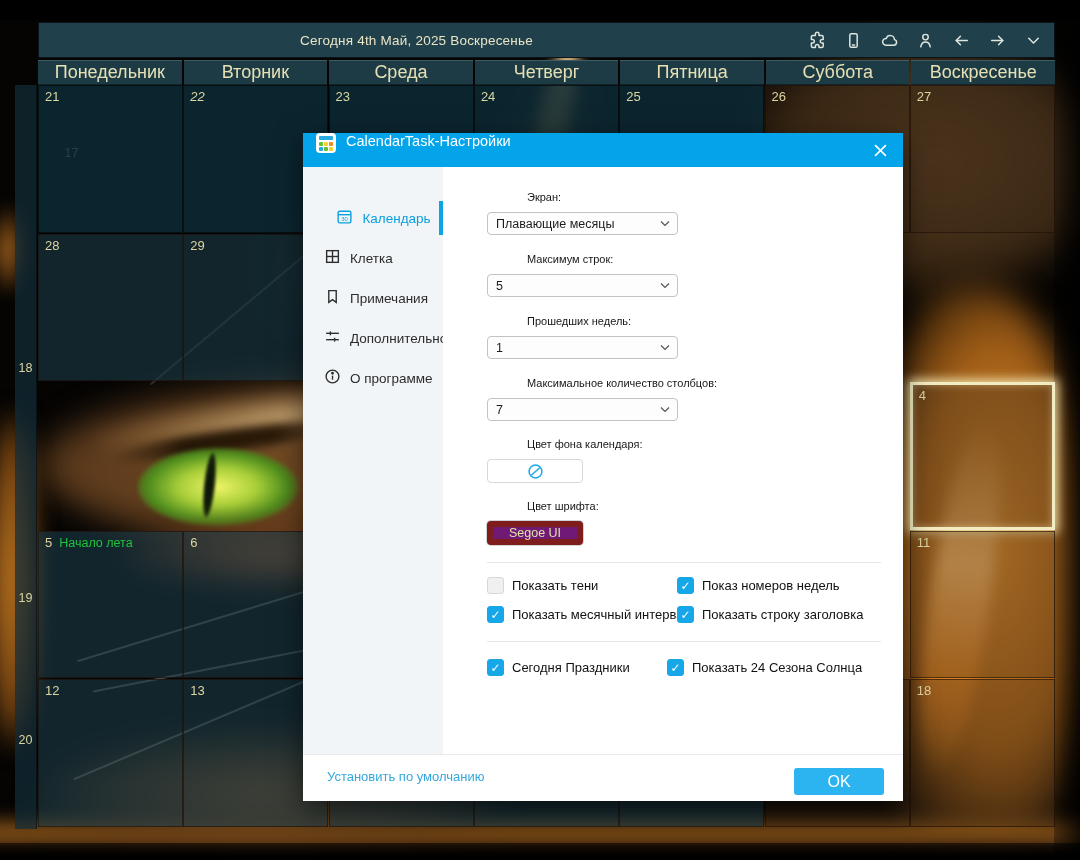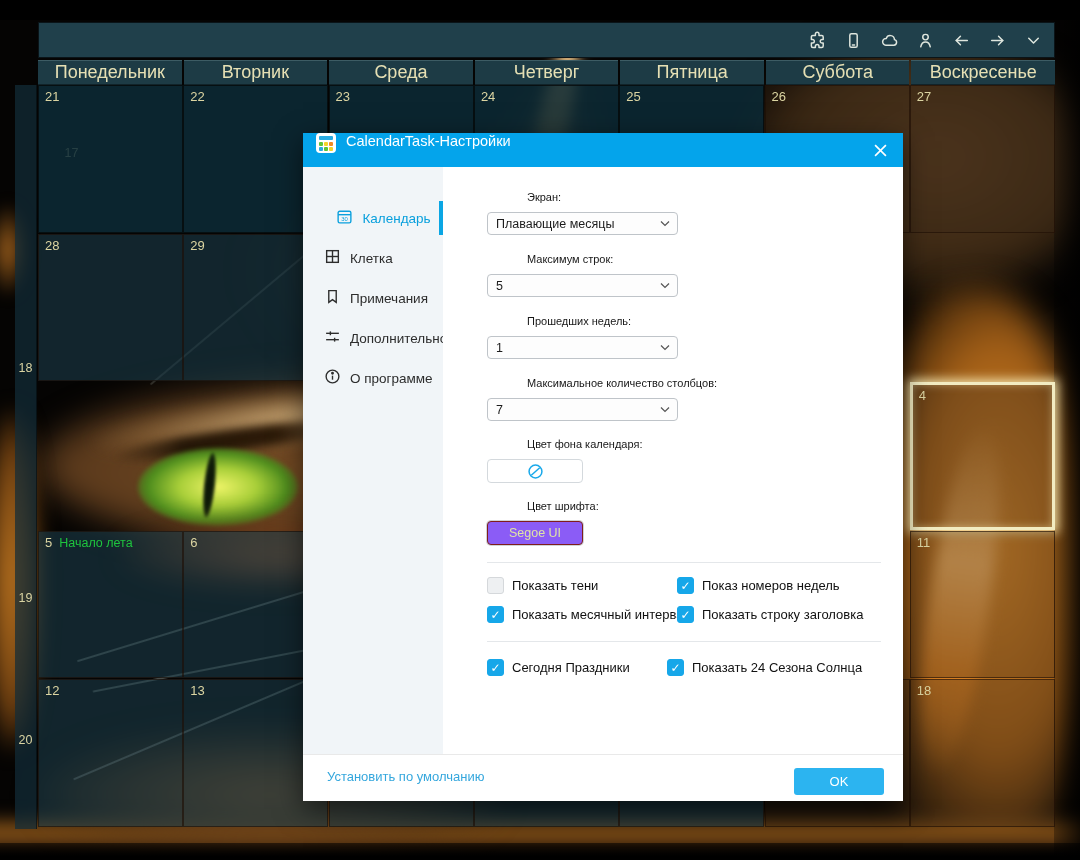--- a/index.html
+++ b/index.html
@@ -90,32 +90,32 @@
   .dlg-content{position:relative;flex:1;background:#fff;}
   .f-label{position:absolute;left:60px;font-size:11px;color:#171717;margin-left:24px;}
   .dd{position:absolute;left:44px;width:191px;height:23px;box-sizing:border-box;background:#fdfdfd;
     border:1px solid #bfc4c9;border-radius:4px;display:flex;align-items:center;padding:0 22px 0 8px;
     font-size:12.5px;color:#1c1c1c;cursor:pointer;}
   .dd svg{position:absolute;right:7px;stroke:#555;fill:none;stroke-width:1.2;}
   .color-btn{position:absolute;left:44px;width:96px;height:24px;box-sizing:border-box;border-radius:4px;cursor:pointer;
     display:flex;align-items:center;justify-content:center;}
   .bg-btn{background:#fff;border:1px solid #d4d9dd;}
   .bg-btn svg{stroke:#1aa9ea;fill:none;stroke-width:1.6;}
-  .font-btn{background:#8b5cf6;border:1px solid #7f1d1d;color:#dfe3a6;font-size:12.5px;box-shadow:0 0 0 1px #cfd3d6;}
+  .font-btn{background:#701a75;border:6px solid #7f1d1d;color:#dfe3a6;font-size:12.5px;box-shadow:0 0 0 1px #cfd3d6;}
   .divider{position:absolute;left:44px;width:394px;height:1px;background:#e4e7ea;}
   .cb-row{position:absolute;display:flex;align-items:center;gap:8px;cursor:pointer;}
   .cb{width:17px;height:17px;border-radius:3px;box-sizing:border-box;background:#eef0f2;border:1px solid #d5d8db;
     display:flex;align-items:center;justify-content:center;}
   .cb.on{background:#16a7e9;border-color:#16a7e9;}
   .cb.on::after{content:"✓";color:#fff;font-size:12px;font-weight:bold;line-height:1;}
   .cb-label{font-size:13px;color:#111;}
   .dlg-footer{position:absolute;left:0;right:0;bottom:0;height:46px;border-top:1px solid #e9e9e9;background:#fff;}
   .def-link{position:absolute;left:24px;top:14px;color:#35a7dd;font-size:13px;cursor:pointer;}
   .ok-btn{position:absolute;right:19px;top:13px;width:90px;height:27px;background:#2cb4f0;border-radius:3px;
-    color:#fff;font-size:13px;display:flex;align-items:center;justify-content:center;cursor:pointer;}
+    color:#fff;font-size:16px;display:flex;align-items:center;justify-content:center;cursor:pointer;}
 </style>
 </head>
 <body>
 
 <div class="screen">
 
   <div class="wp">
     <div class="wp-smoke"></div>
     <div class="wp-fur-topright"></div>
     <div class="wp-fur-mid"></div>
@@ -135,20 +135,21 @@
     <div class="whisker w1"></div>
     <div class="whisker w2"></div>
     <div class="whisker w3"></div>
     <div class="whisker w4"></div>
     <div class="wp-shade-top"></div>
     <div class="wp-shade-bottom"></div>
     <div class="wp-shade-right"></div>
   </div>
 
   <div class="abs topbar">
+    <div class="topbar-title">Сегодня 4th Май, 2025 Воскресенье</div>
     <div class="topbar-icons">
       <span class="tbi">
           <svg width="19" height="19" viewBox="0 0 18 18">
             <path d="M7 2.8a1.7 1.7 0 0 1 3.4 0V4.2H13a1.4 1.4 0 0 1 1.4 1.4V8h-1.1a1.7 1.7 0 1 0 0 3.4h1.1v2.8a1.4 1.4 0 0 1-1.4 1.4h-2.6v-1.1a1.7 1.7 0 1 0-3.4 0v1.1H4.6a1.4 1.4 0 0 1-1.4-1.4V11.4h1.1a1.7 1.7 0 1 0 0-3.4H3.2V5.6a1.4 1.4 0 0 1 1.4-1.4H7z"></path>
           </svg>
         </span>
       <span class="tbi">
           <svg width="19" height="19" viewBox="0 0 18 18">
             <rect x="5.5" y="2.5" width="7" height="13" rx="1.5"></rect>
             <line x1="8" y1="13.2" x2="10" y2="13.2"></line>
@@ -197,21 +198,21 @@
 
   <div class="abs weekcol" id="weekcol">
       <span class="weeknum" style="top: 61px; margin-left: 46px;">17</span>
       <span class="weeknum" style="top: 276px;">18</span>
       <span class="weeknum" style="top: 506px;">19</span>
       <span class="weeknum" style="top: 648px;">20</span>
     </div>
 
   <div id="cells">
       <div class="cell past" style="left: 38px; top: 85px; width: 145px; height: 147.6px;"><span>21</span></div>
-      <div class="cell past" style="left: 183.3px; top: 85px; width: 145px; height: 147.6px;"><span>22</span></div>
+      <div class="cell past" style="left: 183.3px; top: 85px; width: 145px; height: 147.6px; font-style: italic;"><span>22</span></div>
       <div class="cell past" style="left: 328.6px; top: 85px; width: 145px; height: 147.6px;"><span>23</span></div>
       <div class="cell past" style="left: 473.9px; top: 85px; width: 145px; height: 147.6px;"><span>24</span></div>
       <div class="cell past" style="left: 619.2px; top: 85px; width: 145px; height: 147.6px;"><span>25</span></div>
       <div class="cell warm" style="left: 764.5px; top: 85px; width: 145px; height: 147.6px;"><span>26</span></div>
       <div class="cell warm" style="left: 909.8px; top: 85px; width: 145px; height: 147.6px;"><span>27</span></div>
       <div class="cell normal" style="left: 38px; top: 233.6px; width: 145px; height: 147.6px;"><span>28</span></div>
       <div class="cell normal" style="left: 183.3px; top: 233.6px; width: 145px; height: 147.6px;"><span>29</span></div>
       <div class="cell warm today" style="left: 909.8px; top: 382.2px; width: 145px; height: 147.6px;"><span>4</span></div>
       <div class="cell normal" style="left: 38px; top: 530.8px; width: 145px; height: 147.6px;"><span>5</span><span class="holiday">Начало лета</span></div>
       <div class="cell normal" style="left: 183.3px; top: 530.8px; width: 145px; height: 147.6px;"><span>6</span></div>

